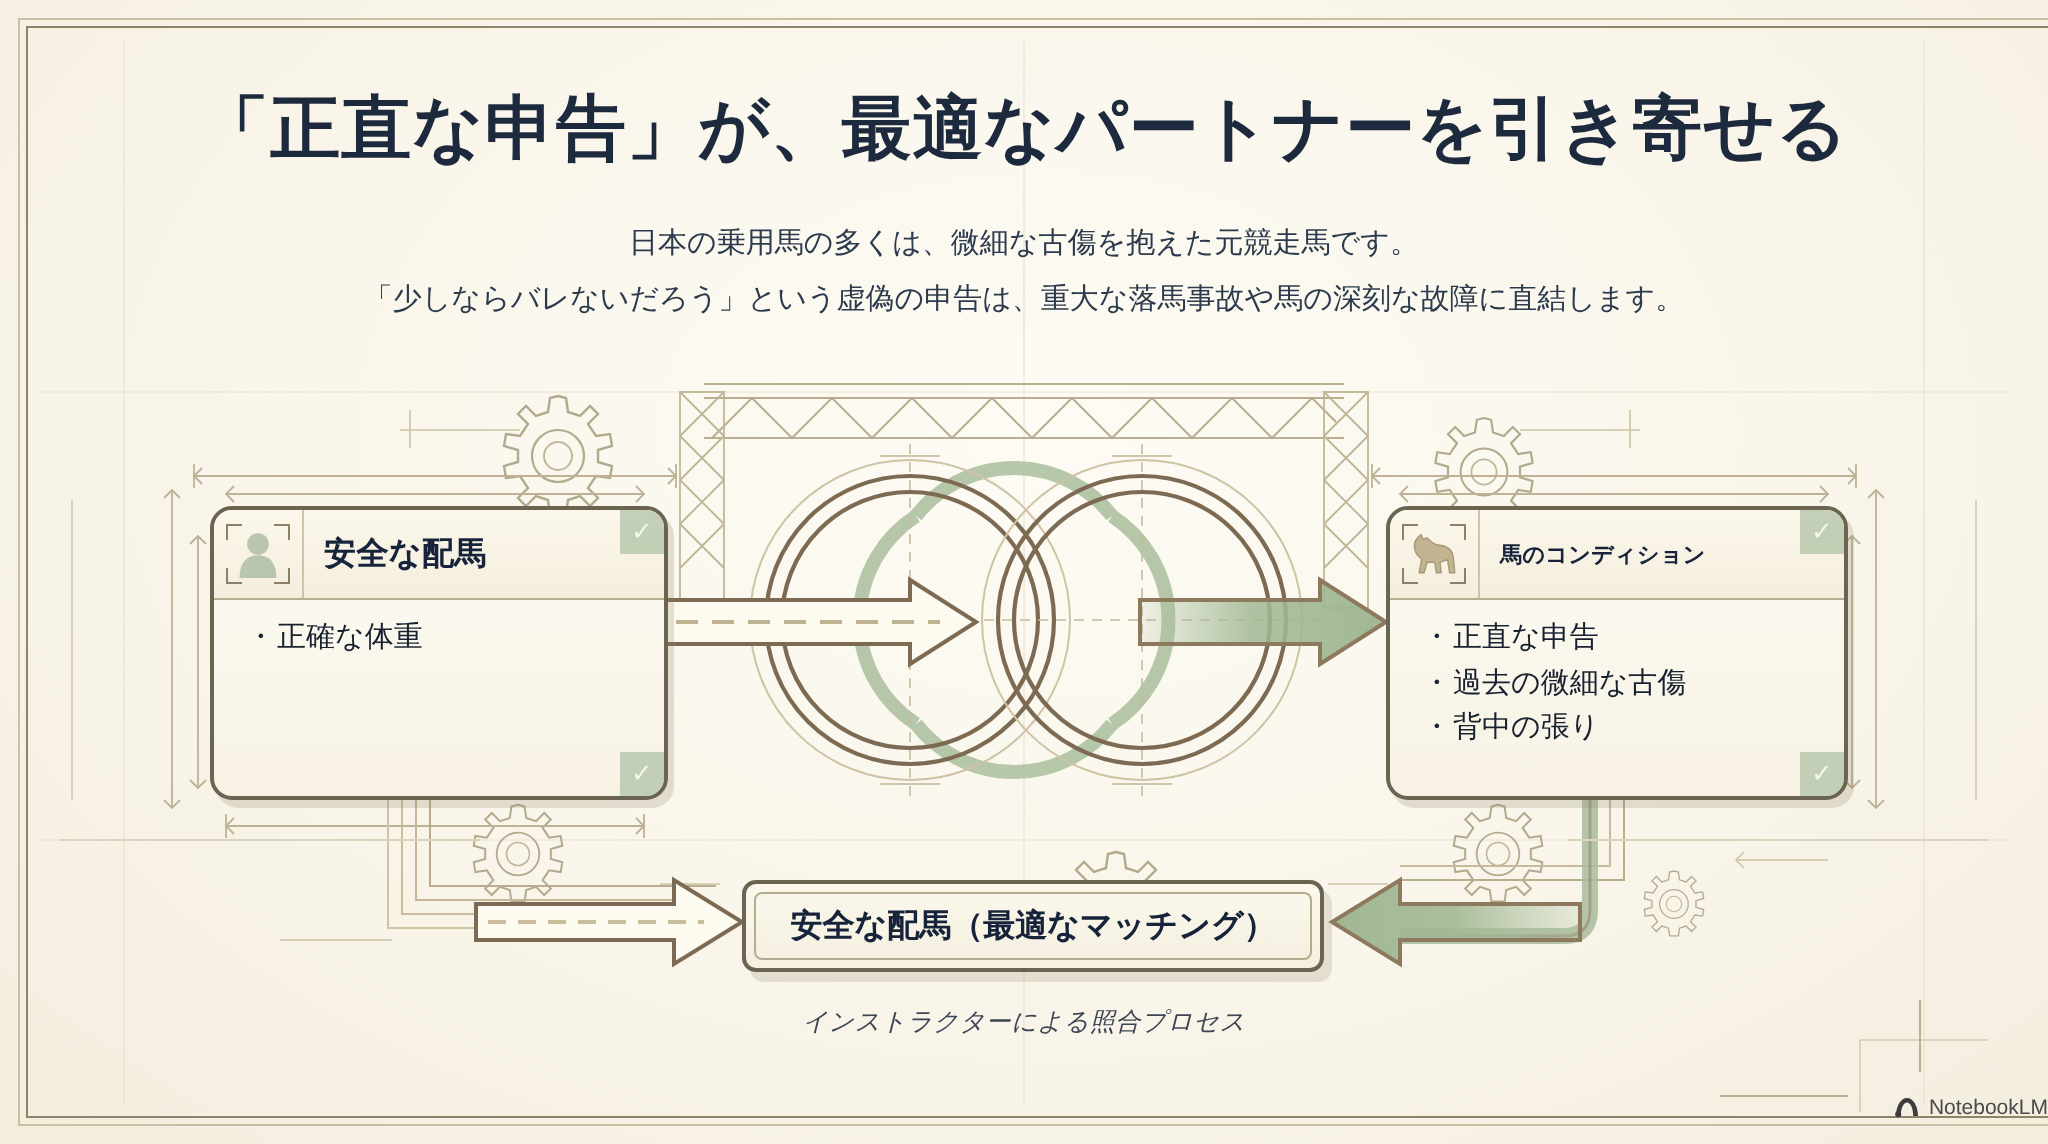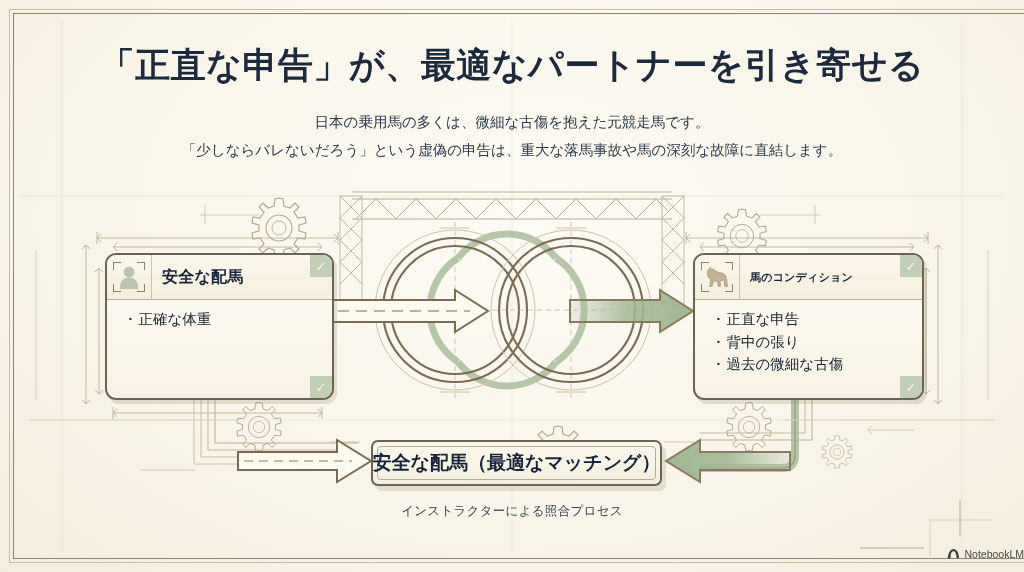--- a/index.html
+++ b/index.html
@@ -93,27 +93,27 @@
     background:linear-gradient(180deg,#fbf8ec 0%,#f4efdf 100%);
     box-shadow:4px 5px 0 rgba(150,140,110,.22);
     display:flex;align-items:center;justify-content:center;
   }
   #result-bar::before{
     content:"";position:absolute;left:4px;top:4px;right:4px;bottom:4px;
     border:1px solid #b5ac90;border-radius:4px;pointer-events:none;
   }
   .result-text{
     font-family:"DejaVu Sans","Liberation Sans",sans-serif;
-    font-size:19px;font-weight:bold;color:#16233a;white-space:nowrap;
+    font-size:16px;font-weight:bold;color:#16233a;white-space:nowrap;
     position:relative;
   }
   #process-caption{
     position:absolute;left:0;top:503px;width:1024px;text-align:center;
     font-family:"DejaVu Sans","Liberation Sans",sans-serif;
-    font-size:12.5px;color:#3d4554;letter-spacing:.3px;
+    font-size:12.5px;color:#3d4554;letter-spacing:.3px;font-style:italic;
   }
 
   
   #watermark{
     position:absolute;right:24px;bottom:12px;
     display:flex;gap:4px;
     font-size:10.5px;color:#4a4a4a;
     font-family:"Liberation Sans",sans-serif;
   }
 </style>
@@ -332,22 +332,22 @@
           <path d="M3.2,6.2 C3.6,3.4 5.6,2.2 6.6,1.2 L7.4,3.6 L9.6,3.0 C11.4,4.6 12.4,6.4 15.6,6.6
                    C19.4,6.8 22.2,9.0 22.6,12.6 L23.4,20.4 L20.8,20.4 L19.8,13.8
                    L16.0,15.2 L16.6,20.4 L14.2,20.4 L13.4,15.2 L9.6,15.0 L8.0,20.4
                    L5.6,20.4 L6.8,13.6 C4.4,11.8 3.0,9.2 3.2,6.2 Z" fill="#c2b490" stroke="#a59878" stroke-width="0.7" stroke-linejoin="round"></path>
         </svg>
       </div>
       <div class="card-title">馬のコンディション</div>
     </div>
     <ul class="bullets">
       <li>正直な申告</li>
+      <li>過去の微細な古傷</li>
       <li>背中の張り</li>
-      <li>過去の微細な古傷</li>
     </ul>
   </div>
 
   <div id="result-bar">
     <span class="result-text">安全な配馬（最適なマッチング）</span>
   </div>
   <div id="process-caption">インストラクターによる照合プロセス</div>
 
   <div id="watermark">
     <svg width="13" height="11" viewBox="0 0 13 11">

